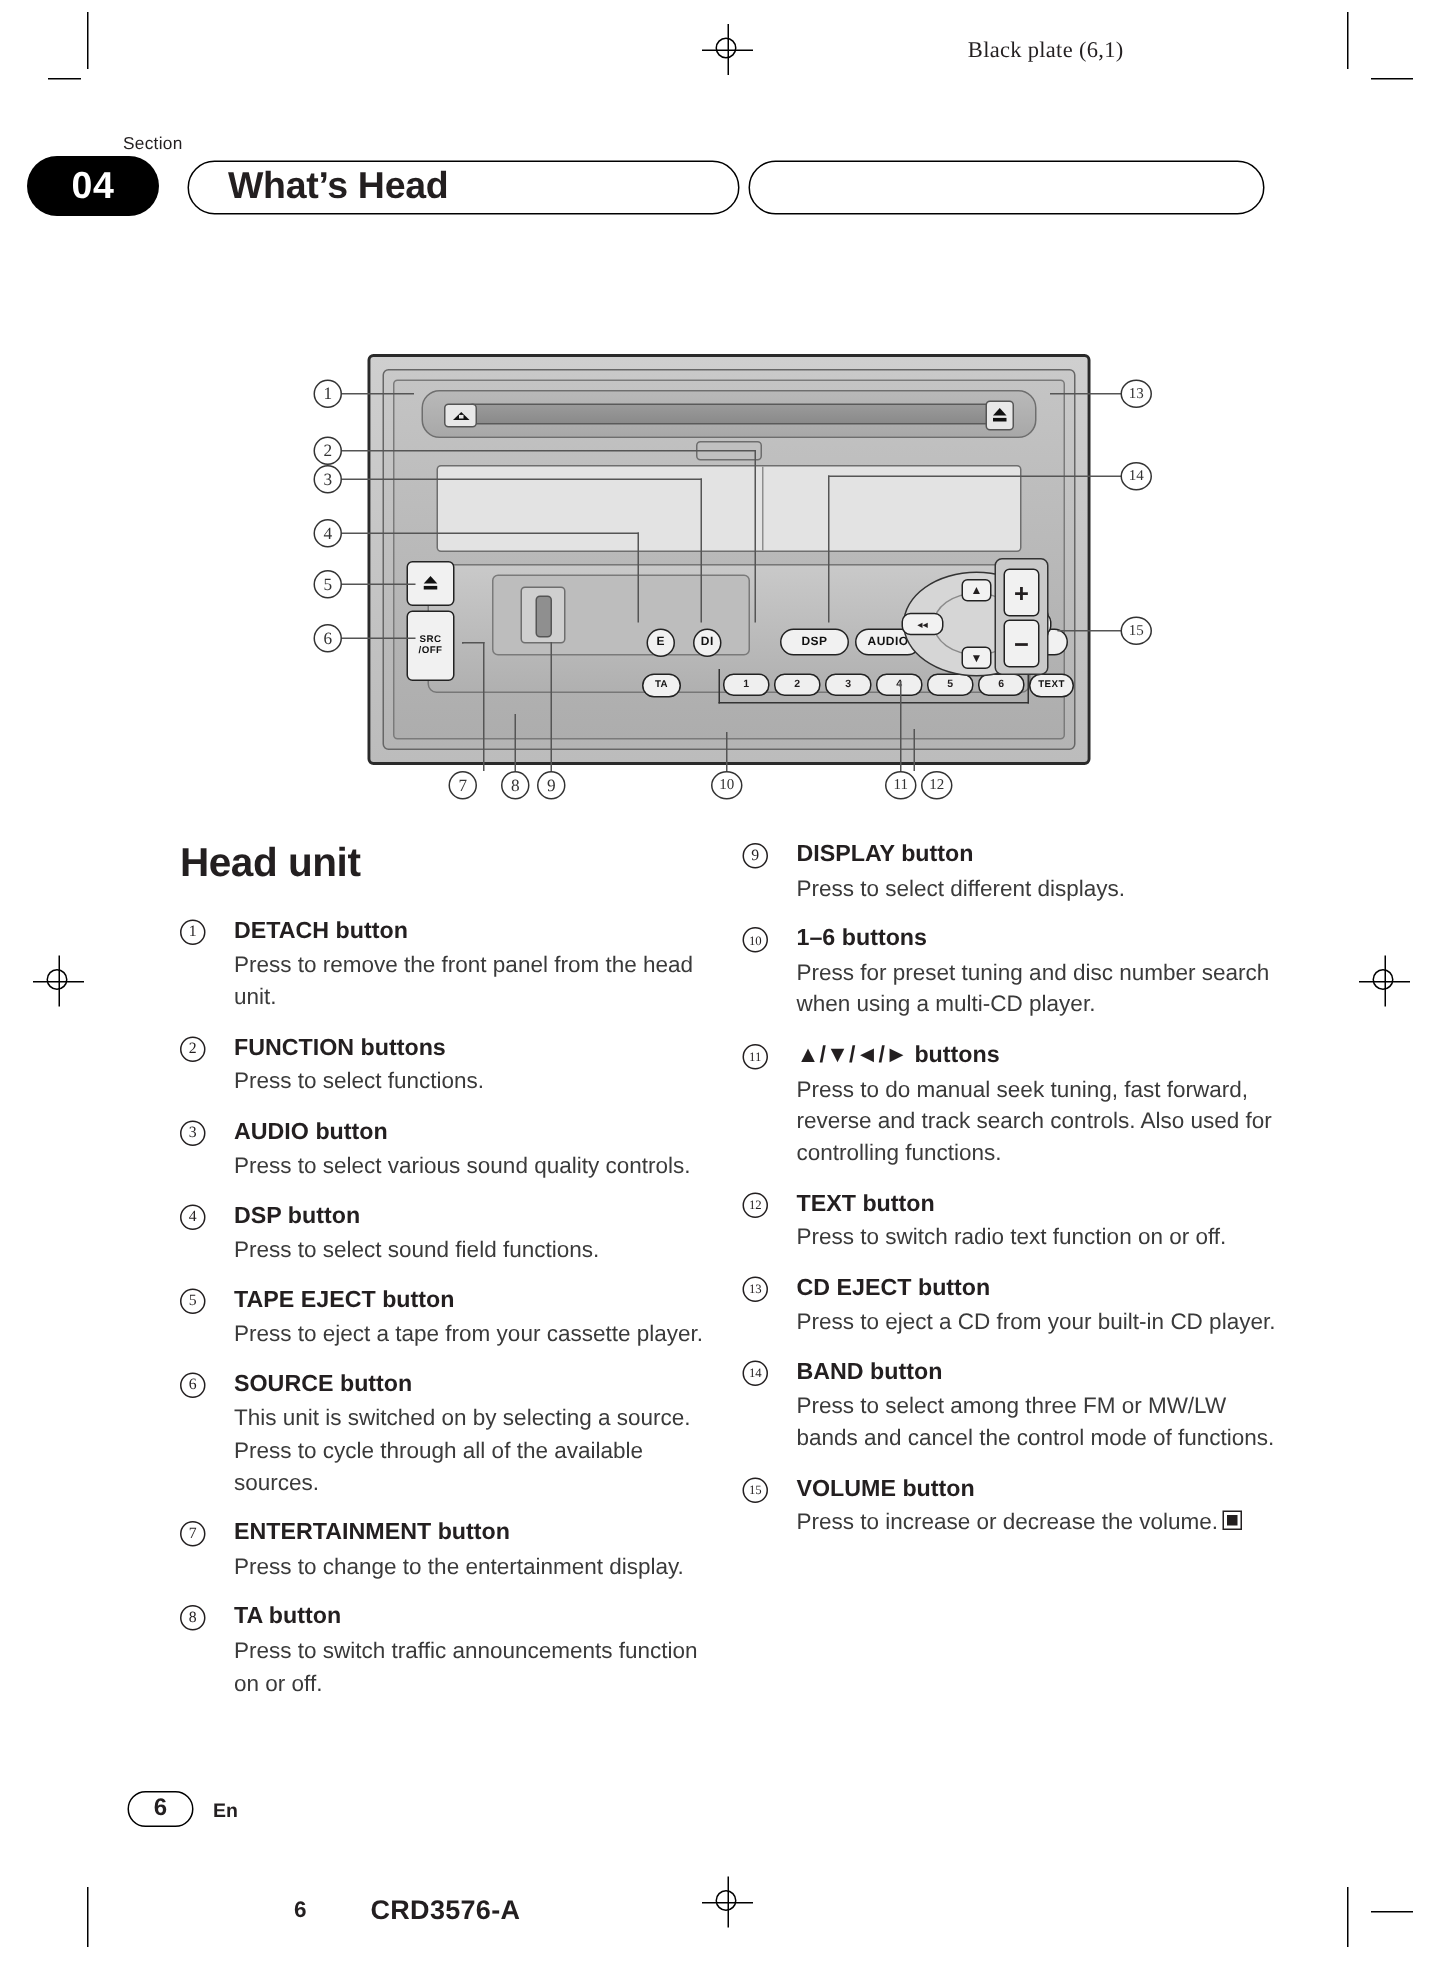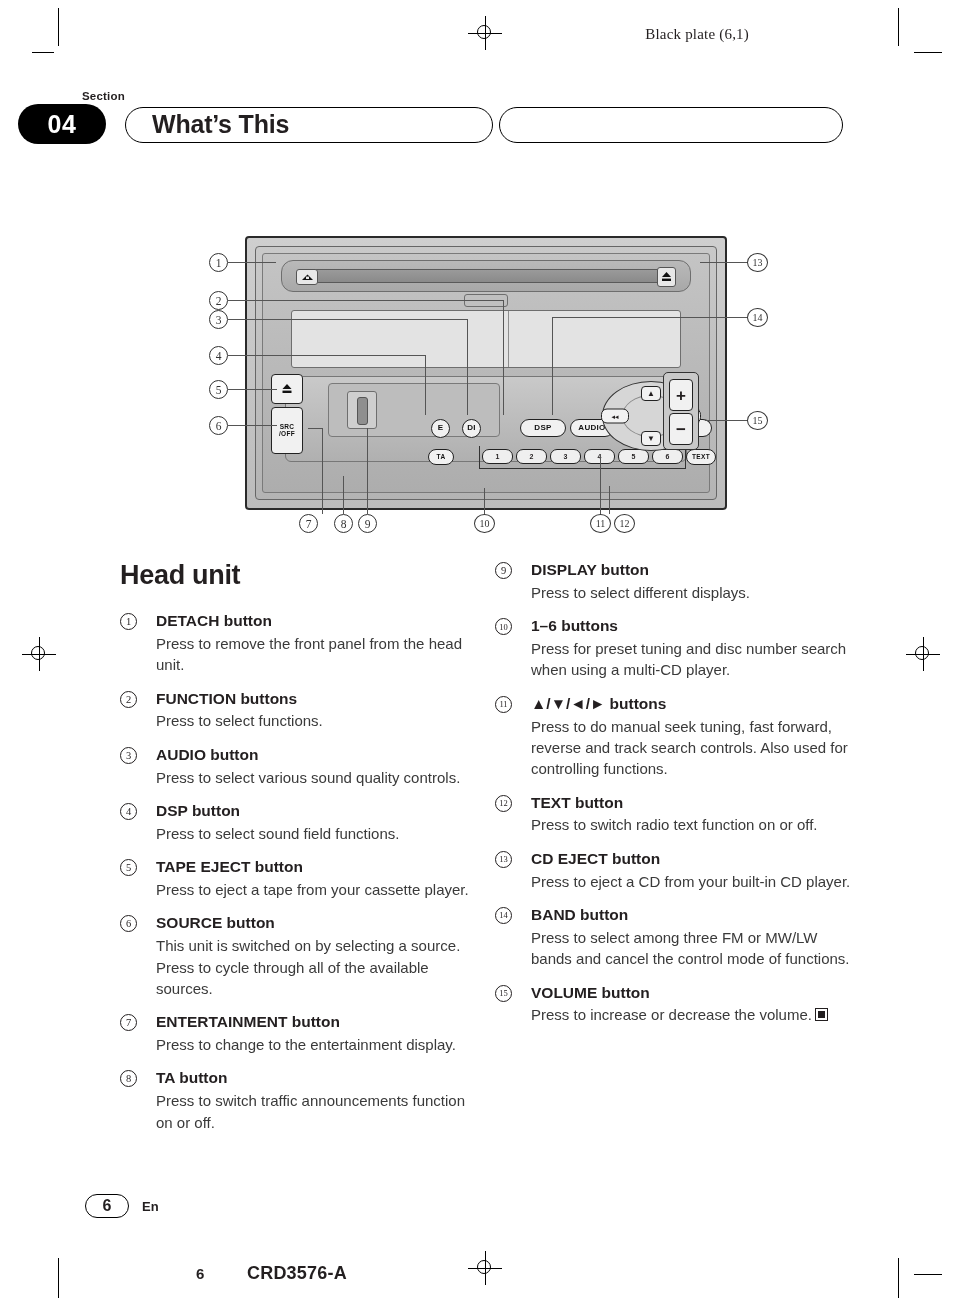--- a/index.html
+++ b/index.html
@@ -9,21 +9,21 @@
   
   .cmark{position:absolute;background:#000;}
   .regmark{position:absolute;width:34px;height:34px;}
   .regmark .h{position:absolute;top:16.5px;left:0;width:34px;height:1px;background:#000;}
   .regmark .v{position:absolute;left:16.5px;top:0;width:1px;height:34px;background:#000;}
   .regmark .c{position:absolute;left:9px;top:9px;width:14px;height:14px;border:1px solid #000;border-radius:50%;box-sizing:border-box;}
 
   
   .blackplate{position:absolute;right:205px;top:26px;font-family:"Liberation Serif",serif;
               font-size:15px;letter-spacing:.2px;white-space:nowrap;}
-  .sec-label{position:absolute;left:82px;top:90px;font-size:11.5px;font-weight:bold;letter-spacing:.2px;}
+  .sec-label{position:absolute;left:82px;top:90px;font-size:11.5px;font-weight:normal;letter-spacing:.2px;}
   .sec-badge{position:absolute;left:18px;top:104px;width:88px;height:40px;background:#000;color:#fff;
              border-radius:20px;display:flex;align-items:center;justify-content:center;
              font-size:25px;font-weight:bold;letter-spacing:.5px;}
   .hdr-pill{position:absolute;height:36px;border:1.2px solid #000;border-radius:18px;box-sizing:border-box;}
   #hdr-pill-title{left:125px;top:107px;width:368px;}
   #hdr-pill-blank{left:499px;top:107px;width:344px;}
   .hdr-title{position:absolute;left:152px;top:110px;font-size:25px;font-weight:bold;letter-spacing:-.2px;}
 
   
   #figure{position:absolute;left:190px;top:228px;width:586px;height:310px;}
@@ -139,21 +139,21 @@
     <div class="v"></div>
     <div class="c"></div>
 </div>
 
 <div class="blackplate">Black plate (6,1)</div>
 
 <div class="sec-label">Section</div>
 <div class="sec-badge">04</div>
 
 <div class="hdr-pill" id="hdr-pill-title"></div>
-<div class="hdr-title">What’s This</div>
+<div class="hdr-title">What’s Head</div>
 <div class="hdr-pill" id="hdr-pill-blank"></div>
 
 <div id="figure">
 
   <div class="chassis">
     <div class="chassis-in">
       <div class="panel">
 
         <div class="cd-slot-wrap">
           <div class="cd-slot"></div>

